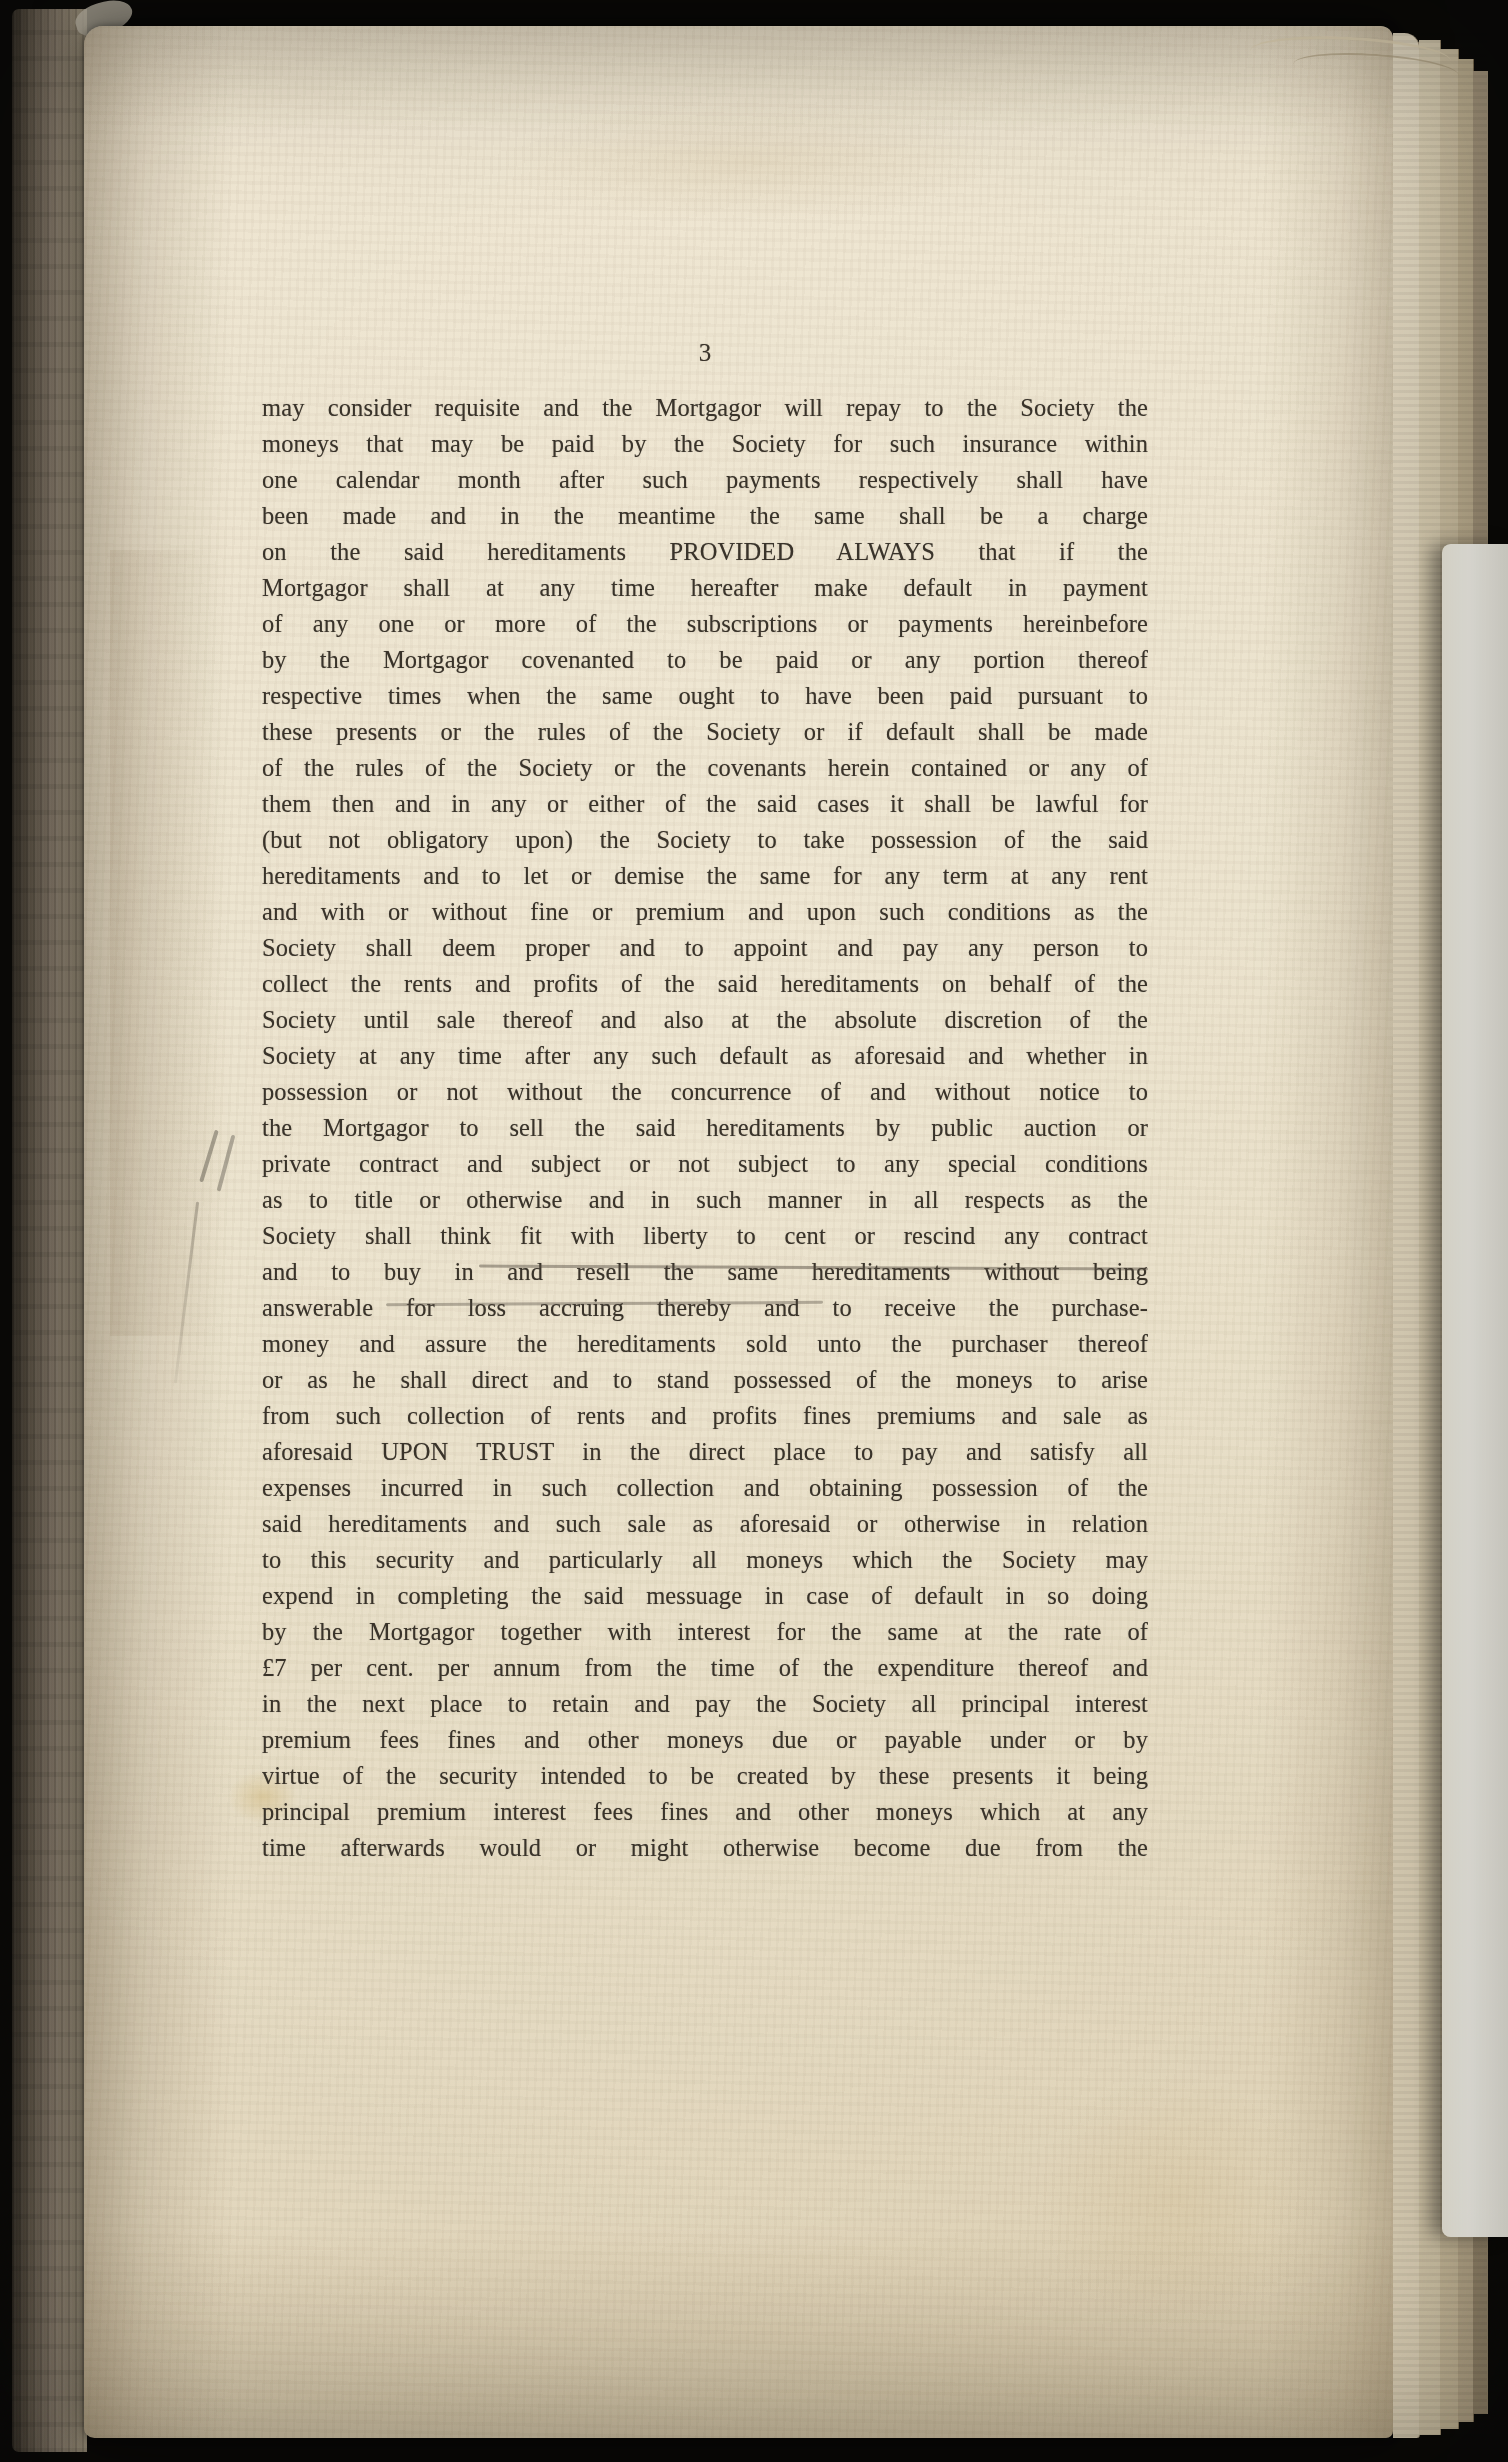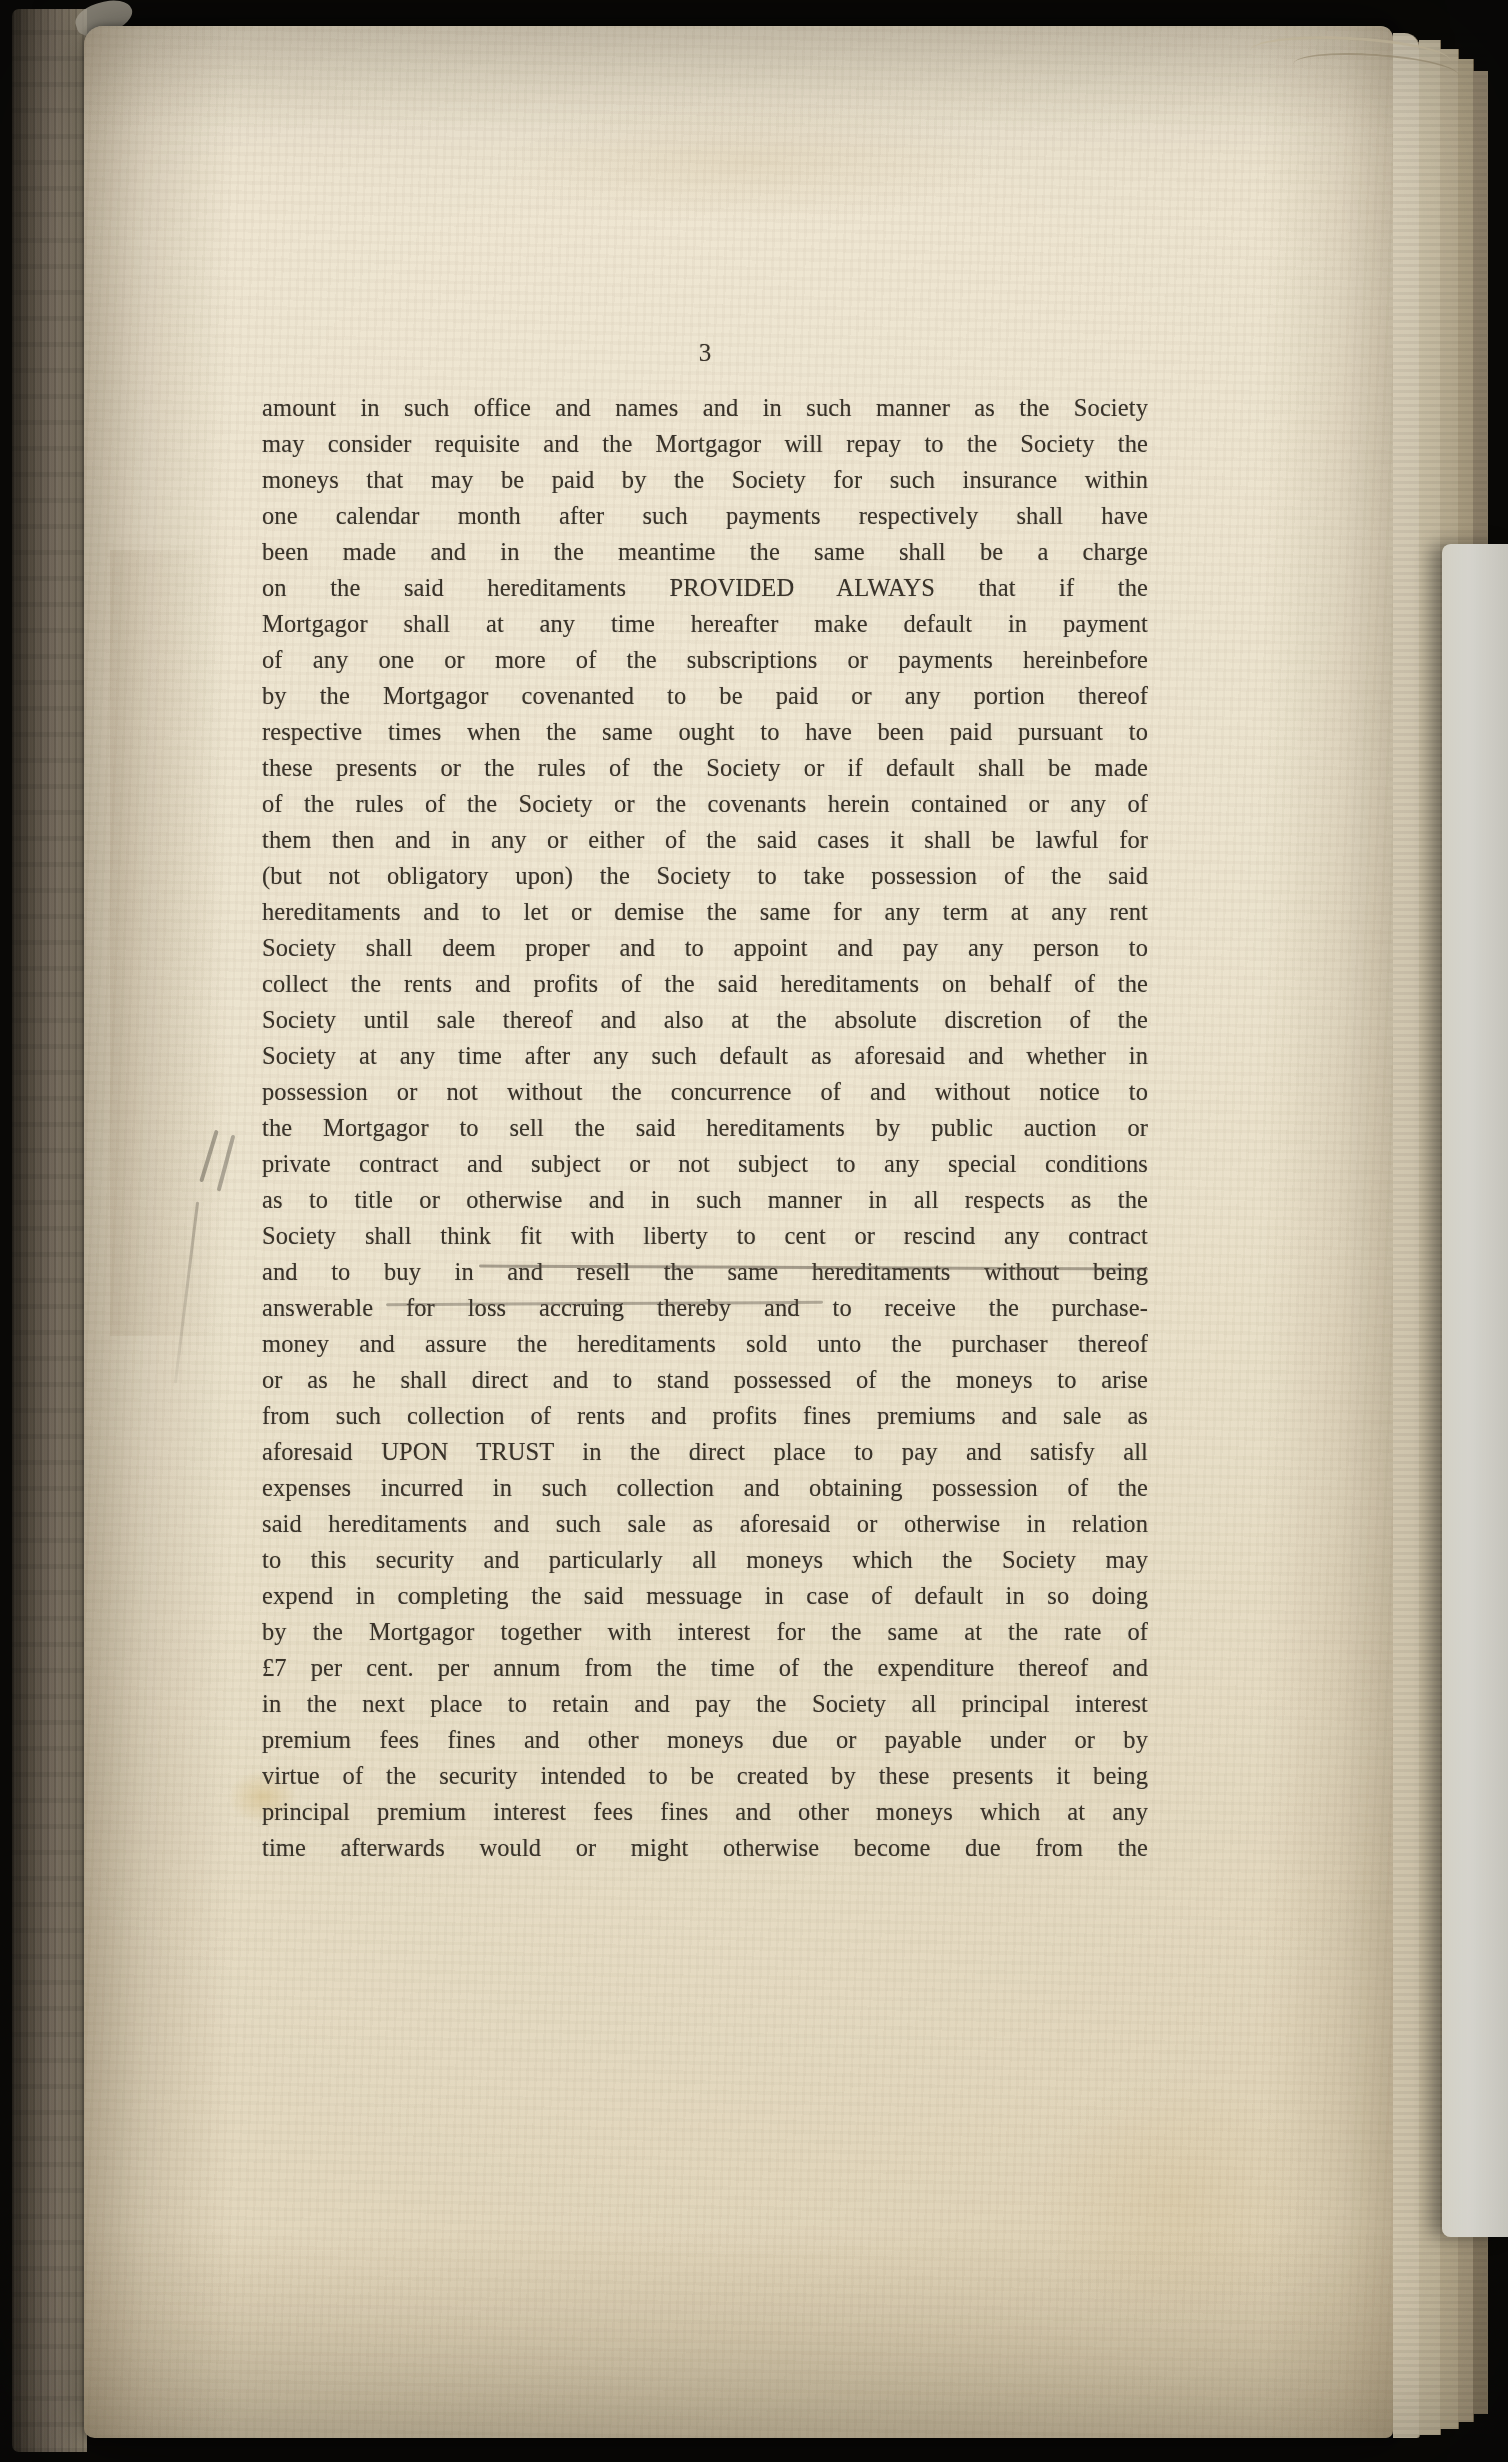--- a/index.html
+++ b/index.html
@@ -107,35 +107,35 @@
 
   <div class="main-page">
     <div class="paper-grain"></div>
     <div class="stain stain-a"></div>
     <div class="stain stain-b"></div>
     <div class="stain stain-c"></div>
     <div class="stain stain-d"></div>
 
     <div class="page-number">3</div>
     <div class="text-block">
-        <div class="text-line">amount in such office and names and in such manner as the Society</div>
         <div class="text-line">may consider requisite and the Mortgagor will repay to the Society the</div>
         <div class="text-line">moneys that may be paid by the Society for such insurance within</div>
         <div class="text-line">one calendar month after such payments respectively shall have</div>
         <div class="text-line">been made and in the meantime the same shall be a charge</div>
         <div class="text-line">on the said hereditaments PROVIDED ALWAYS that if the</div>
         <div class="text-line">Mortgagor shall at any time hereafter make default in payment</div>
         <div class="text-line">of any one or more of the subscriptions or payments hereinbefore</div>
         <div class="text-line">by the Mortgagor covenanted to be paid or any portion thereof</div>
         <div class="text-line">respective times when the same ought to have been paid pursuant to</div>
         <div class="text-line">these presents or the rules of the Society or if default shall be made</div>
         <div class="text-line">of the rules of the Society or the covenants herein contained or any of</div>
         <div class="text-line">them then and in any or either of the said cases it shall be lawful for</div>
         <div class="text-line">(but not obligatory upon) the Society to take possession of the said</div>
         <div class="text-line">hereditaments and to let or demise the same for any term at any rent</div>
+        <div class="text-line">and with or without fine or premium and upon such conditions as the</div>
         <div class="text-line">Society shall deem proper and to appoint and pay any person to</div>
         <div class="text-line">collect the rents and profits of the said hereditaments on behalf of the</div>
         <div class="text-line">Society until sale thereof and also at the absolute discretion of the</div>
         <div class="text-line">Society at any time after any such default as aforesaid and whether in</div>
         <div class="text-line">possession or not without the concurrence of and without notice to</div>
         <div class="text-line">the Mortgagor to sell the said hereditaments by public auction or</div>
         <div class="text-line">private contract and subject or not subject to any special conditions</div>
         <div class="text-line">as to title or otherwise and in such manner in all respects as the</div>
         <div class="text-line">Society shall think fit with liberty to cent or rescind any contract</div>
         <div class="text-line">and to buy in and resell the same hereditaments without being</div>

